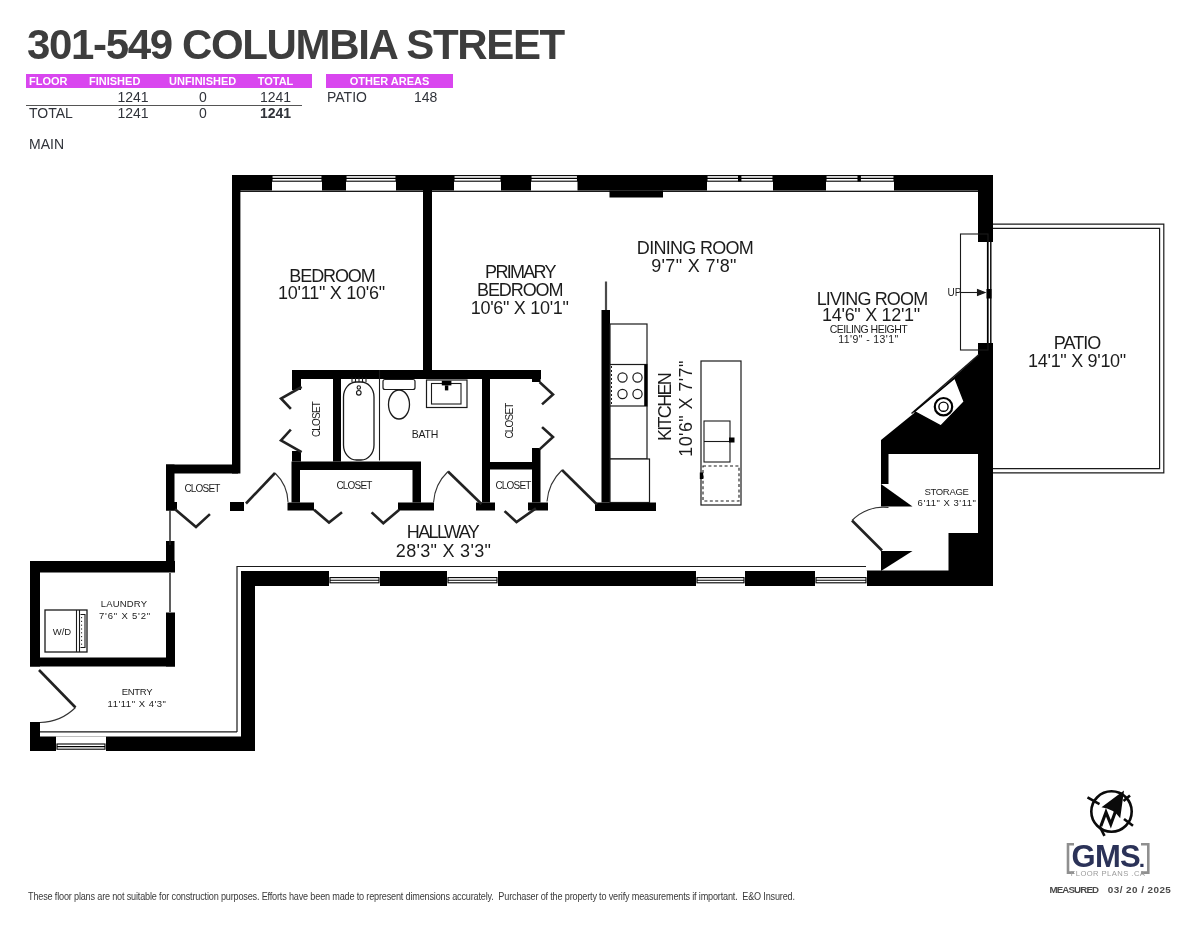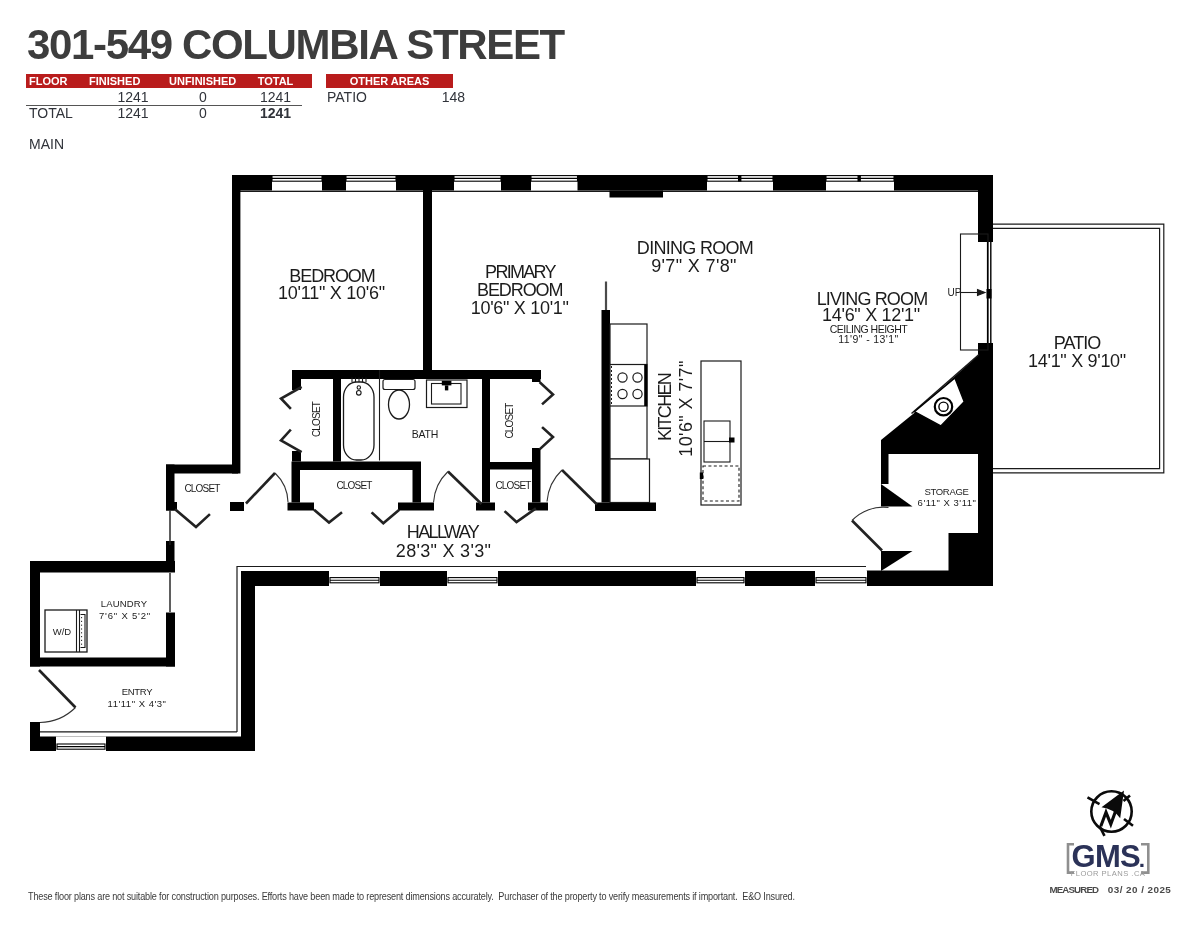--- a/index.html
+++ b/index.html
@@ -1,19 +1,19 @@
 <!DOCTYPE html>
 <html><head>
 <meta charset="utf-8">
 <style>
   html,body{margin:0;padding:0;background:#fff;}
   body{width:1200px;height:927px;position:relative;font-family:"Liberation Sans",sans-serif;overflow:hidden;}
   .abs{position:absolute;}
   #title{left:27px;top:21px;font-size:42px;font-weight:bold;color:#3d3d3d;letter-spacing:-1.35px;white-space:nowrap;}
-  .navbar{background:#b91c1c;color:#fff;font-size:11px;font-weight:bold;height:14px;line-height:14px;}
+  .navbar{background:#d946ef;color:#fff;font-size:11px;font-weight:bold;height:14px;line-height:14px;}
   .trow{color:#30333a;font-size:14px;line-height:15px;white-space:nowrap;}
 </style>
 </head>
 <body>
 
 <div class="abs" id="title">301-549 COLUMBIA STREET</div>
 
 <div class="abs navbar" style="left:26px;top:74px;width:286px;">
   <span class="abs" style="left:3px;">FLOOR</span>
   <span class="abs" style="left:63px;width:62px;">FINISHED</span>
@@ -34,21 +34,21 @@
   <span class="abs" style="left:3px;">TOTAL</span>
   <span class="abs" style="left:76px;width:62px;text-align:center;">1241</span>
   <span class="abs" style="left:142px;width:70px;text-align:center;">0</span>
   <span class="abs" style="left:225px;width:49px;text-align:center;font-weight:bold;">1241</span>
 </div>
 
 <div class="abs navbar" style="left:326px;top:74px;width:127px;text-align:center;">OTHER AREAS</div>
 
 <div class="abs trow" style="left:326px;top:90px;width:138px;">
   <span class="abs" style="left:1px;">PATIO</span>
-  <span class="abs" style="left:99px;width:40px;text-align:right;">148</span>
+  <span class="abs" style="left:88px;width:40px;text-align:left;">148</span>
 </div>
 
 <svg class="abs" style="left:0;top:0;" width="1200" height="927" viewBox="0 0 1200 927">
 <g fill="#000" stroke="none">
 
 <rect x="232" y="175" width="40" height="15.5"></rect>
 
 <rect x="322" y="175" width="24" height="15.5"></rect>
 
 <rect x="396" y="175" width="58" height="15.5"></rect>

